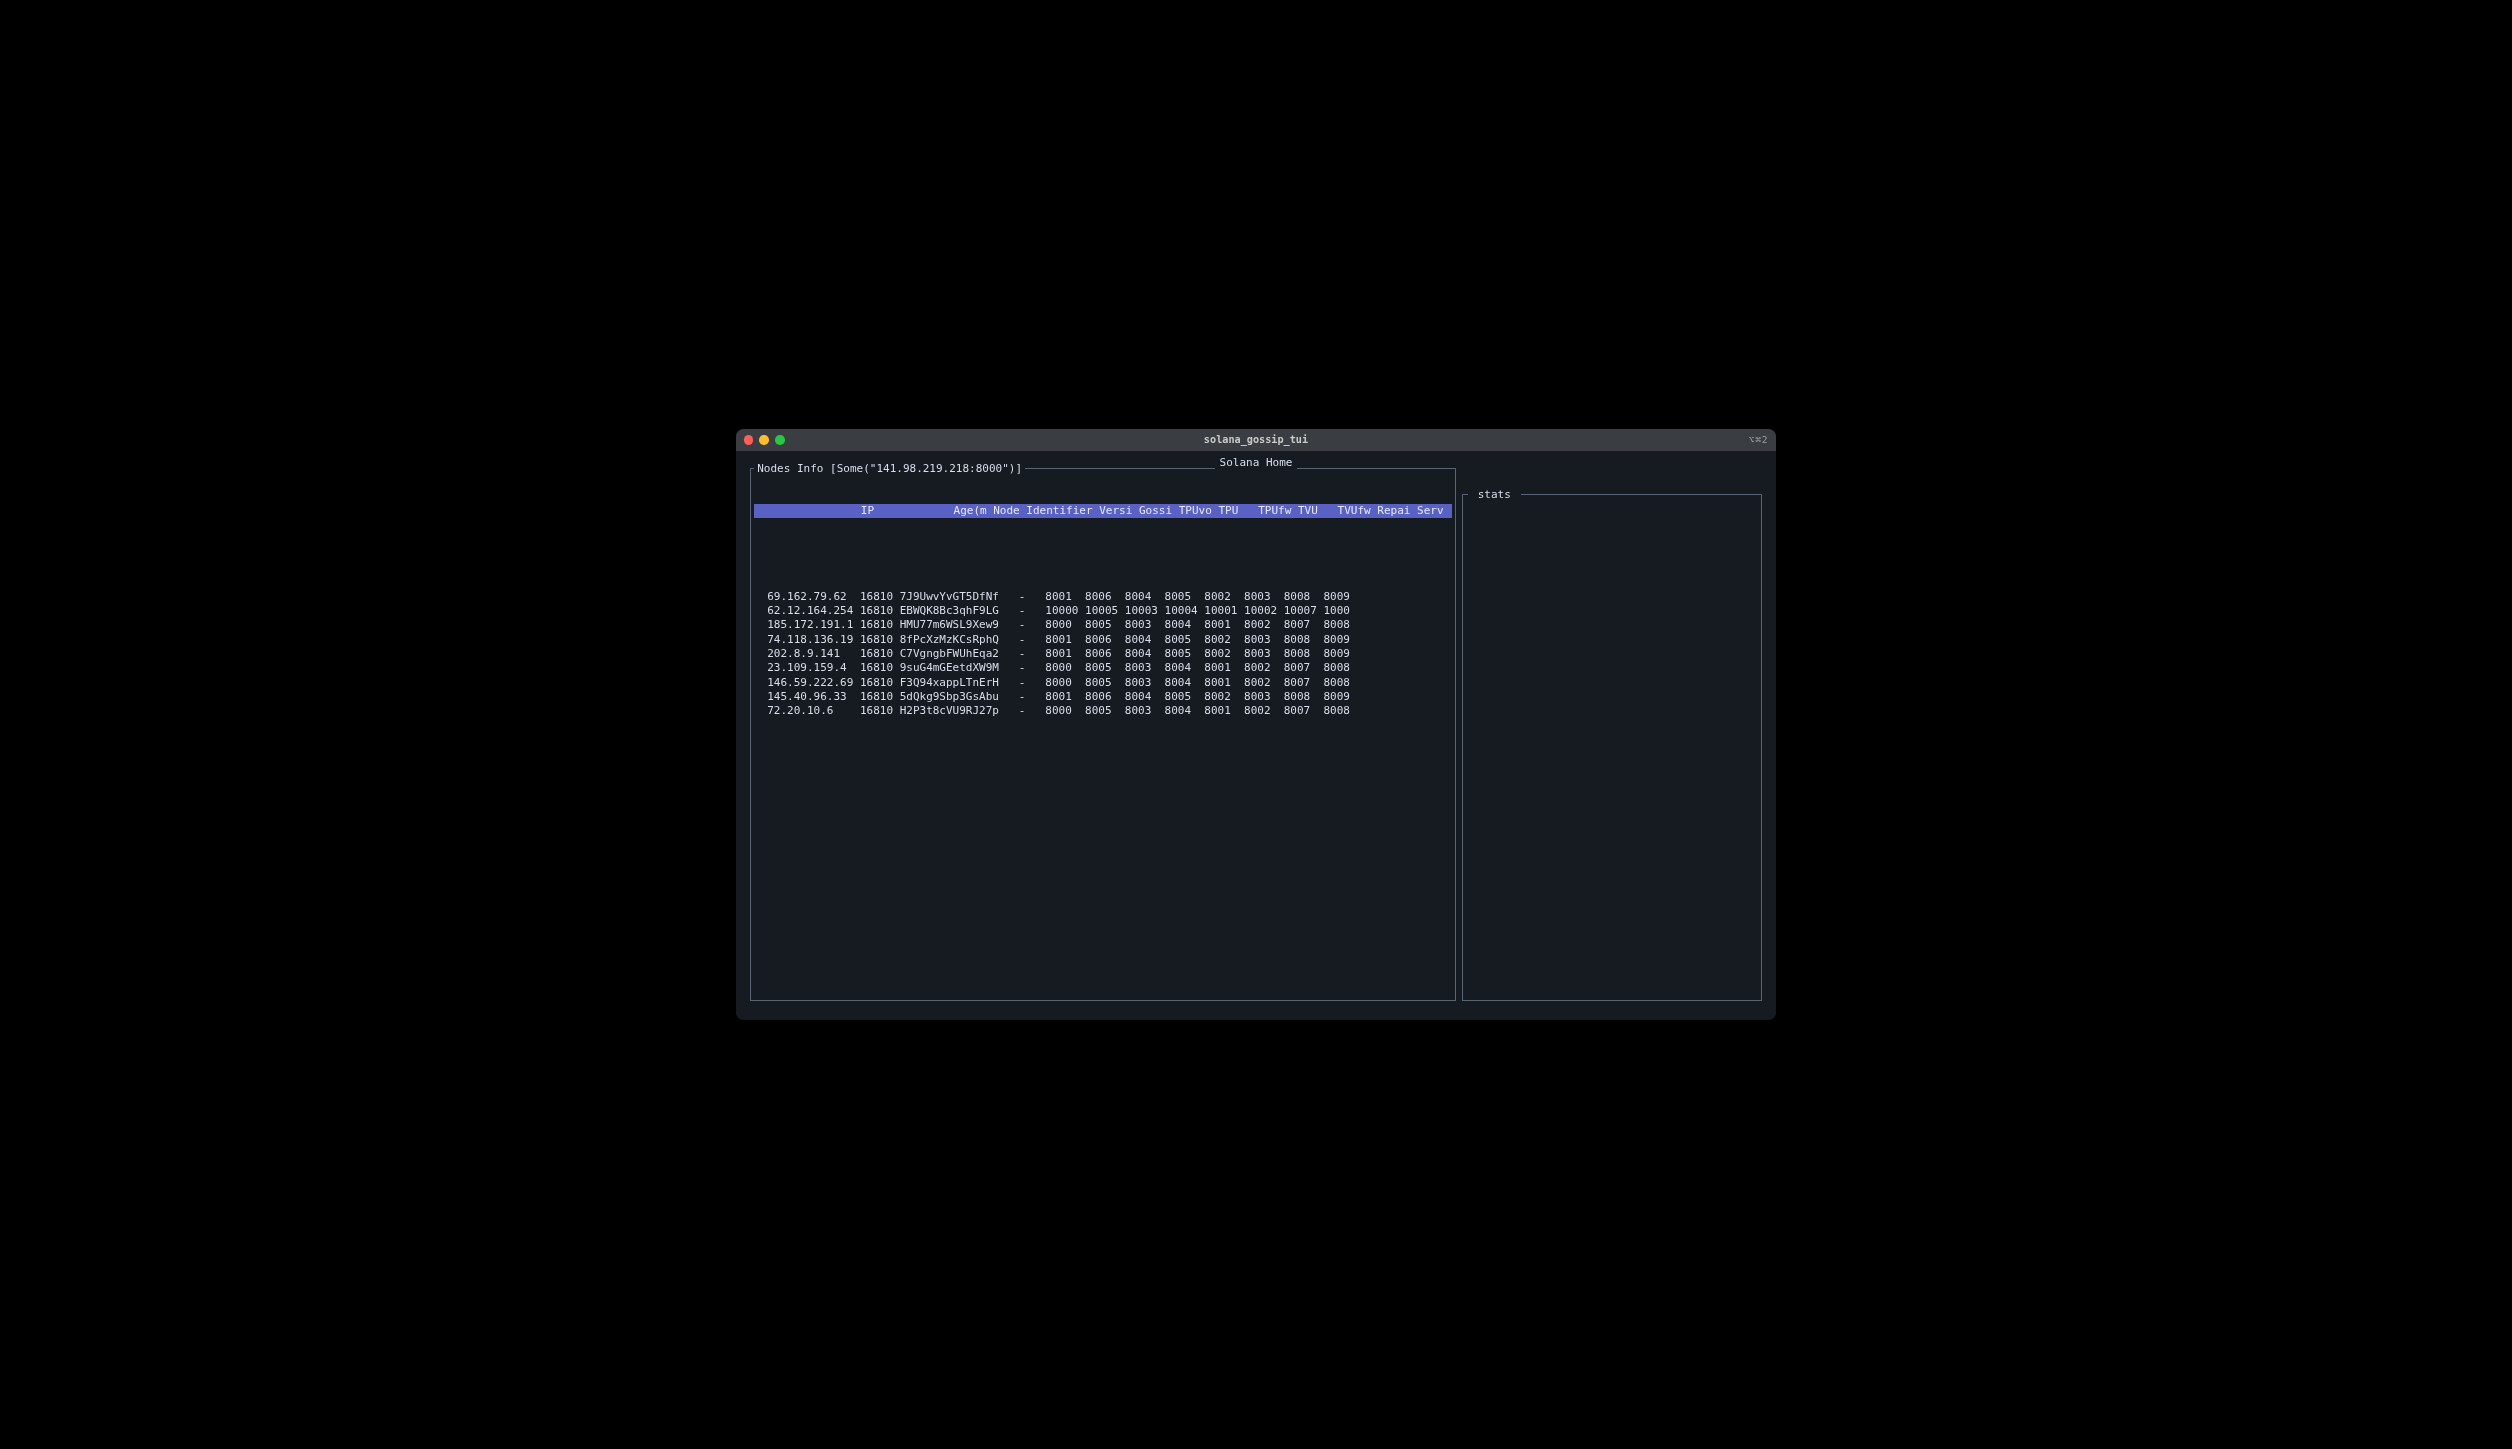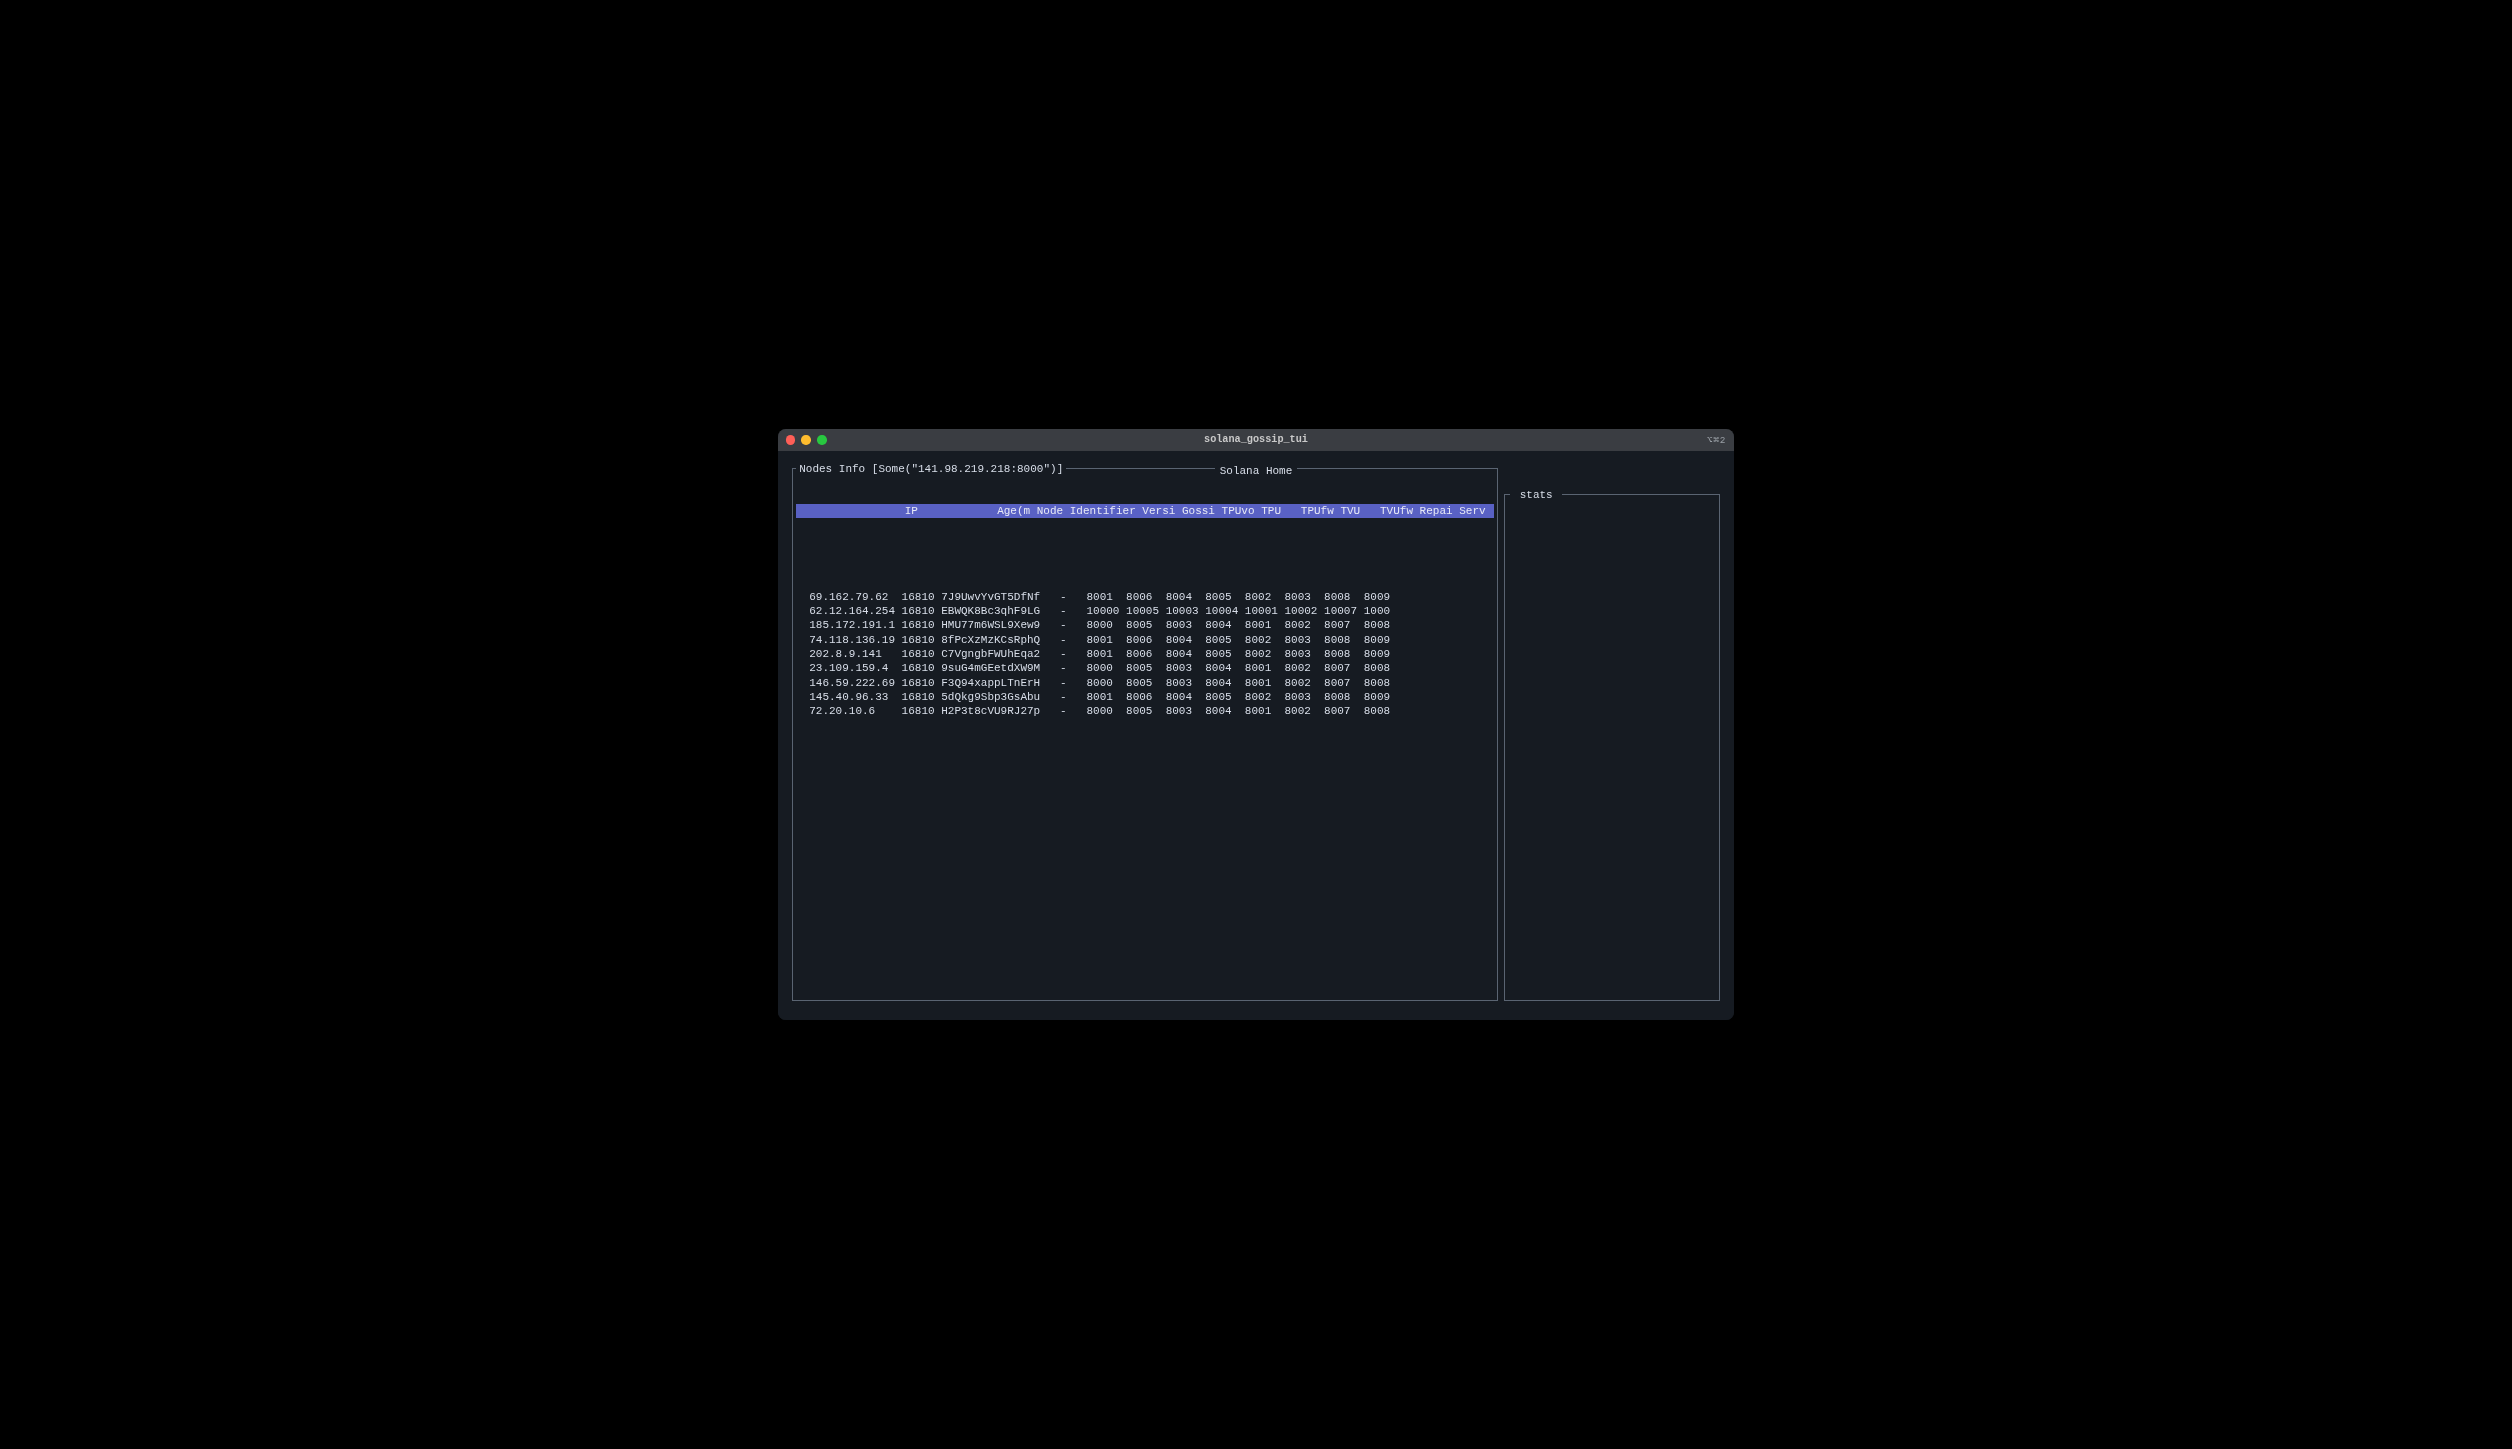--- a/index.html
+++ b/index.html
@@ -8,26 +8,25 @@
     font-family: "SF Mono", Menlo, Monaco, Consolas, monospace;
     font-size: 11px;
     color: #d8dee9;
     display: flex;
     align-items: center;
     justify-content: center;
     min-height: 100vh;
     padding: 15.7px;
   }
   .window {
-    width: 956px;
+    width: 1040px;
     background: #161b22;
     border-radius: 7.8px;
     box-shadow: 0 15.7px 47px rgba(0,0,0,0.8);
     overflow: hidden;
-    font-family: Liberation Mono, monospace;
   }
   .titlebar {
     height: 22px;
     background: #3a3d42;
     display: flex;
     align-items: center;
     padding: 0 7.8px;
     position: relative;
   }
   .traffic-lights { display: flex; gap: 6.3px; }
@@ -51,21 +50,21 @@
   .terminal {
     background: #161b22;
     padding: 11px 14px 19px 14px;
     font-family: inherit;
     line-height: 1.3;
     position: relative;
     min-height: 557px;
   }
   .outer-title {
     position: absolute;
-    top: 13px;
+    top: 5px;
     left: 50%;
     transform: translateX(-50%);
     background: #161b22;
     padding: 0 4.7px;
     color: #d8dee9;
     z-index: 3;
   }
   .panels {
     display: flex;
     gap: 6.3px;

